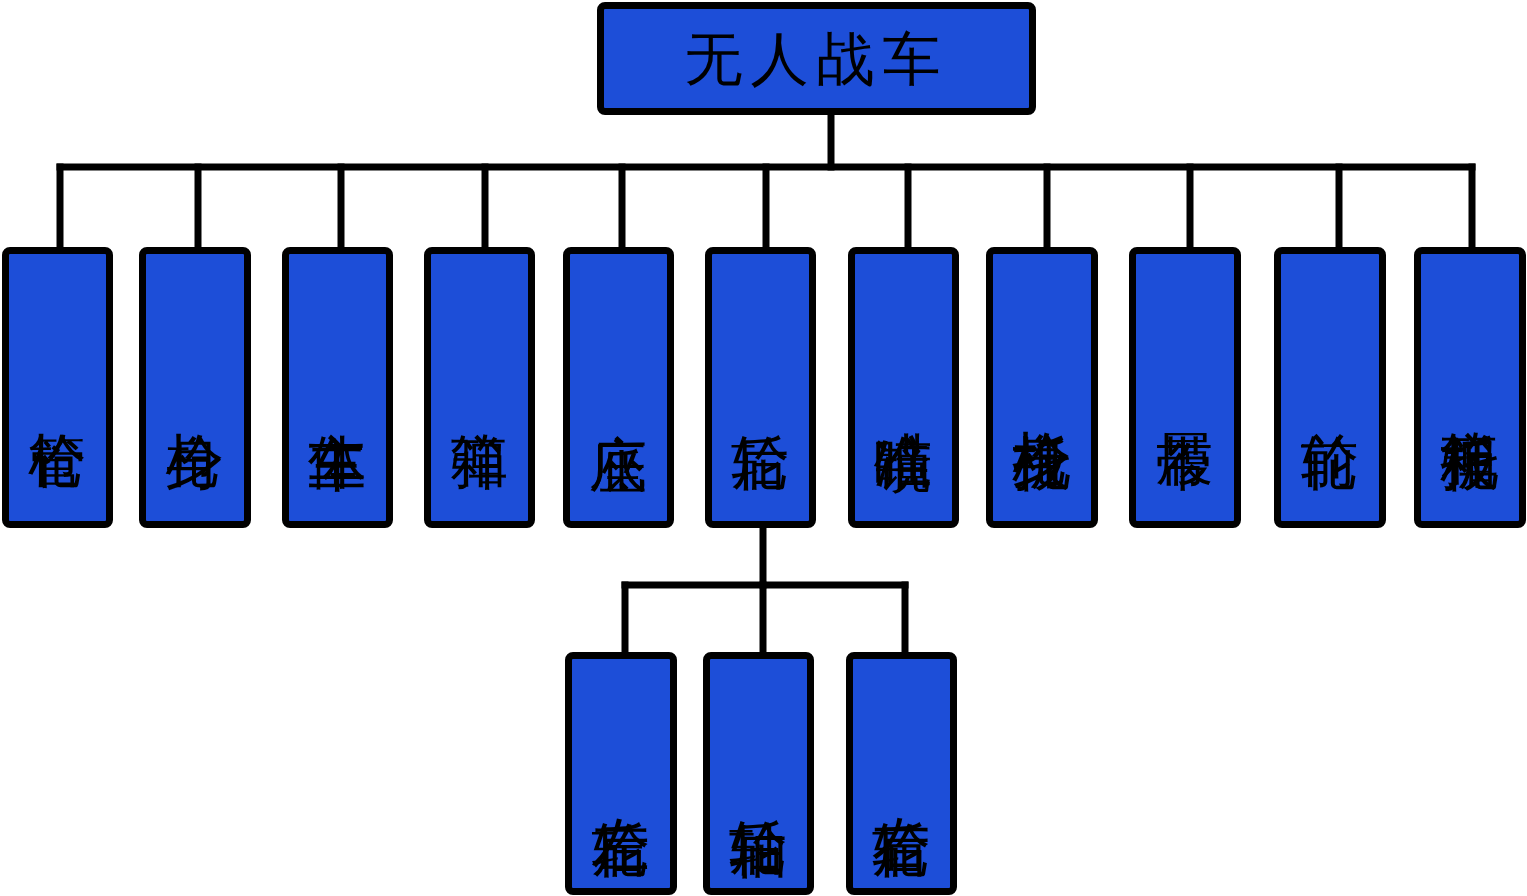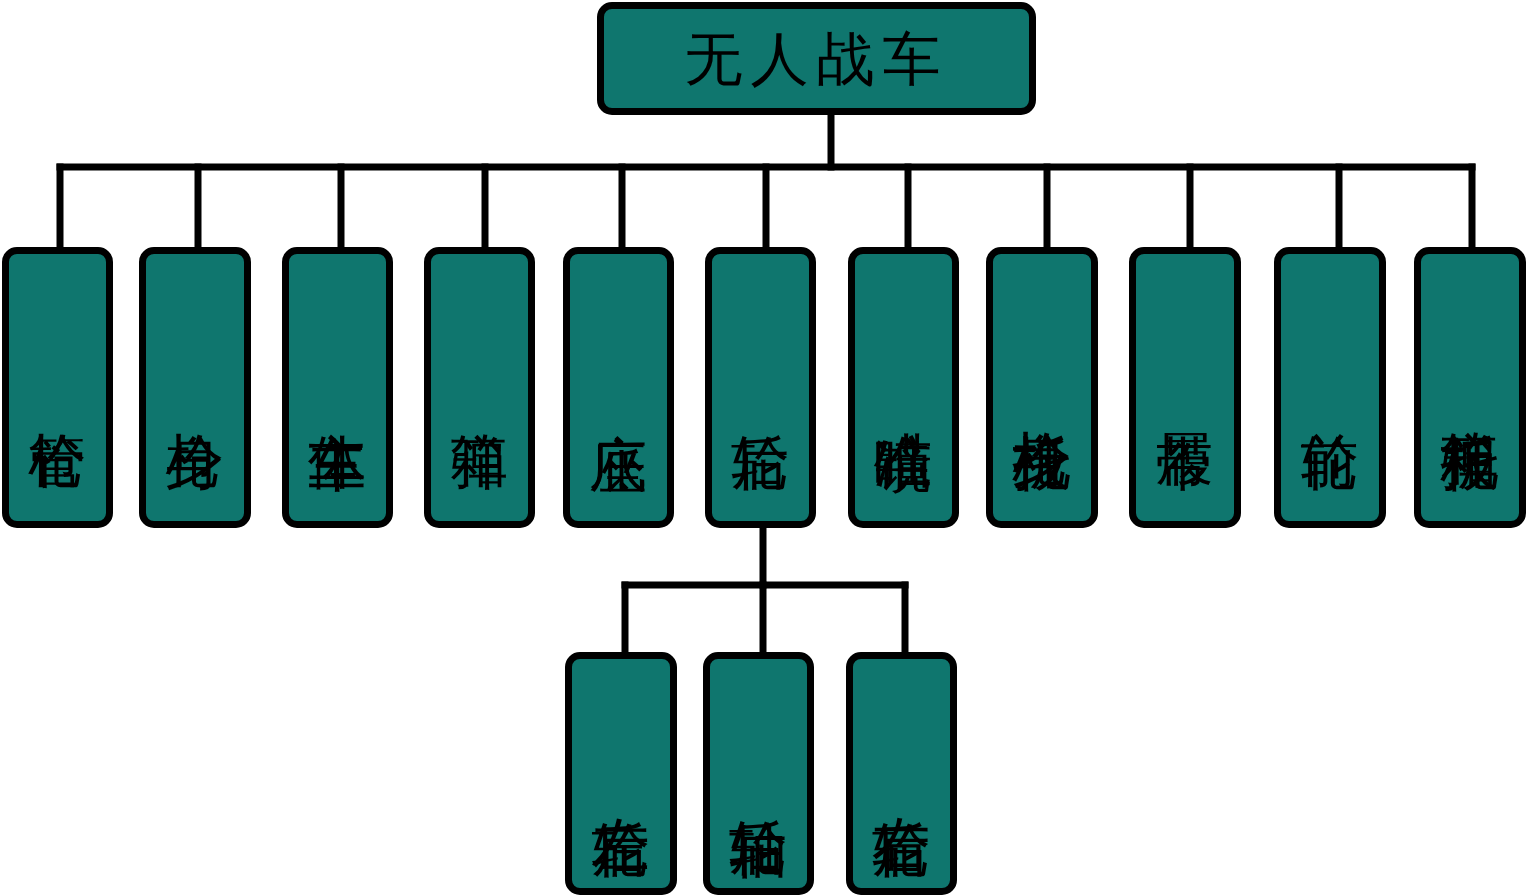--- a/index.html
+++ b/index.html
@@ -1,20 +1,20 @@
 <!DOCTYPE html>
 <html><head>
 <meta charset="utf-8">
 <style>
   html, body { margin: 0; padding: 0; background: #ffffff; }
   body { width: 1527px; height: 896px; position: relative; overflow: hidden;
          font-family: "DejaVu Serif", "Liberation Serif", serif; color: #000; }
   #diagram { position: absolute; left: 0; top: 0; width: 1527px; height: 896px; }
   .node { position: absolute; box-sizing: border-box; border: 7px solid #000;
-          border-radius: 15px; background: #0f766e; display: flex; align-items: center;
+          border-radius: 8px; background: #1d4ed8; display: flex; align-items: center;
           justify-content: center; }
   .node .label { font-size: 58px; line-height: 64px; text-align: center; }
   .node.root .label { letter-spacing: 8px; }
   .node.vertical .label { writing-mode: vertical-rl; text-orientation: upright;
           letter-spacing: 2px; }
   svg.links { position: absolute; left: 0; top: 0; }
   svg.links line { stroke: #000; stroke-width: 7; stroke-linecap: square; }
 </style>
 </head>
 <body>

